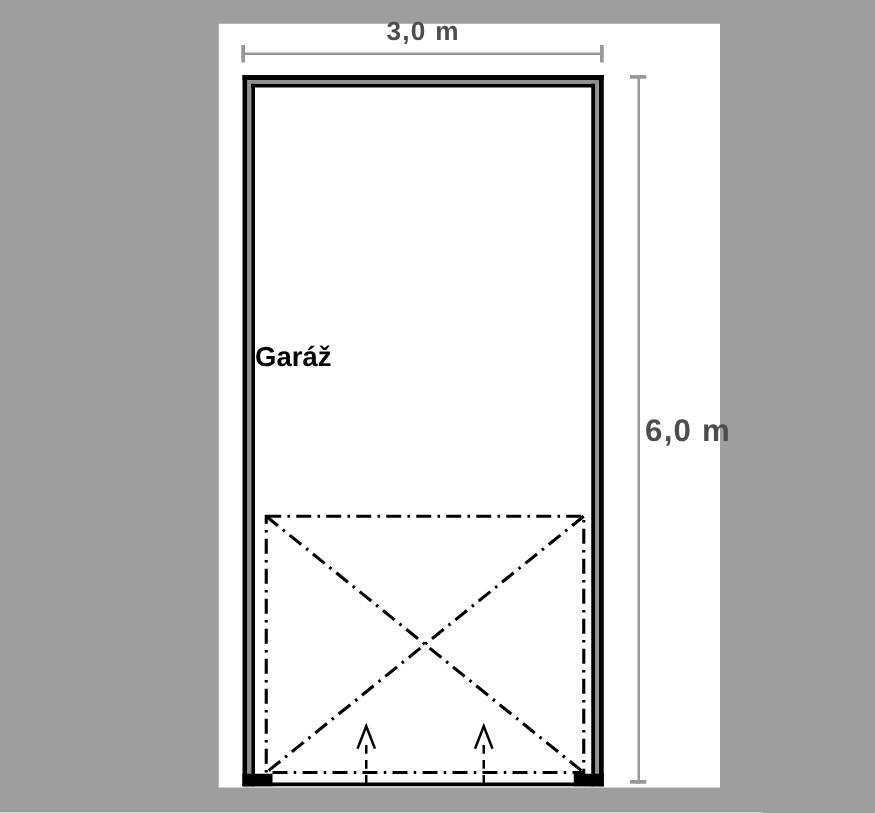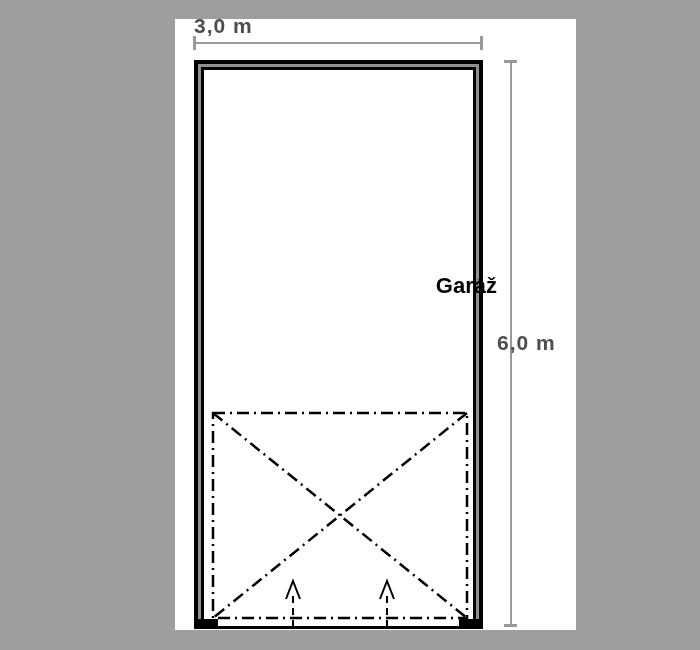--- a/index.html
+++ b/index.html
@@ -50,43 +50,44 @@
     background:var(--dimension-line);
   }
   .dim-h-tick{
     position:absolute;top:36px;width:3px;height:14px;
     background:var(--dimension-line);
   }
   .dim-h-tick.left{left:193px}
   .dim-h-tick.right{left:480px}
   .dim-h-label{
     position:absolute;left:194px;top:14px;width:289px;
+    text-align:center;
     font-size:21px;font-weight:bold;color:var(--dimension-text);
     letter-spacing:1px;
   }
   
   .dim-v-line{
     position:absolute;left:510px;top:61px;width:2px;height:566px;
     background:var(--dimension-line);
   }
   .dim-v-tick{
     position:absolute;left:504px;width:13px;height:3px;
     background:var(--dimension-line);
   }
   .dim-v-tick.top{top:60px}
   .dim-v-tick.bottom{top:624px}
   .dim-v-label{
-    position:absolute;left:497px;top:331px;
-    font-size:21px;font-weight:bold;color:var(--dimension-text);
+    position:absolute;left:516px;top:331px;
+    font-size:25px;font-weight:bold;color:var(--dimension-text);
     letter-spacing:1px;white-space:nowrap;
   }
   
   .room-label{
     position:absolute;left:204px;top:271px;width:293px;
-    text-align:right;color:var(--line);
+    text-align:left;color:var(--line);
     font-size:22px;font-weight:bold;line-height:29px;
   }
   
   svg.overlay{
     position:absolute;left:0;top:0;width:700px;height:650px;
     pointer-events:none;
   }
   .dashdot{stroke:var(--line);stroke-width:2.5;fill:none;stroke-dasharray:12 5 2 5}
   .arrow-shaft{stroke:var(--line);stroke-width:2;fill:none;stroke-dasharray:7 5}
   .arrow-head{stroke:var(--line);stroke-width:2;fill:none}

